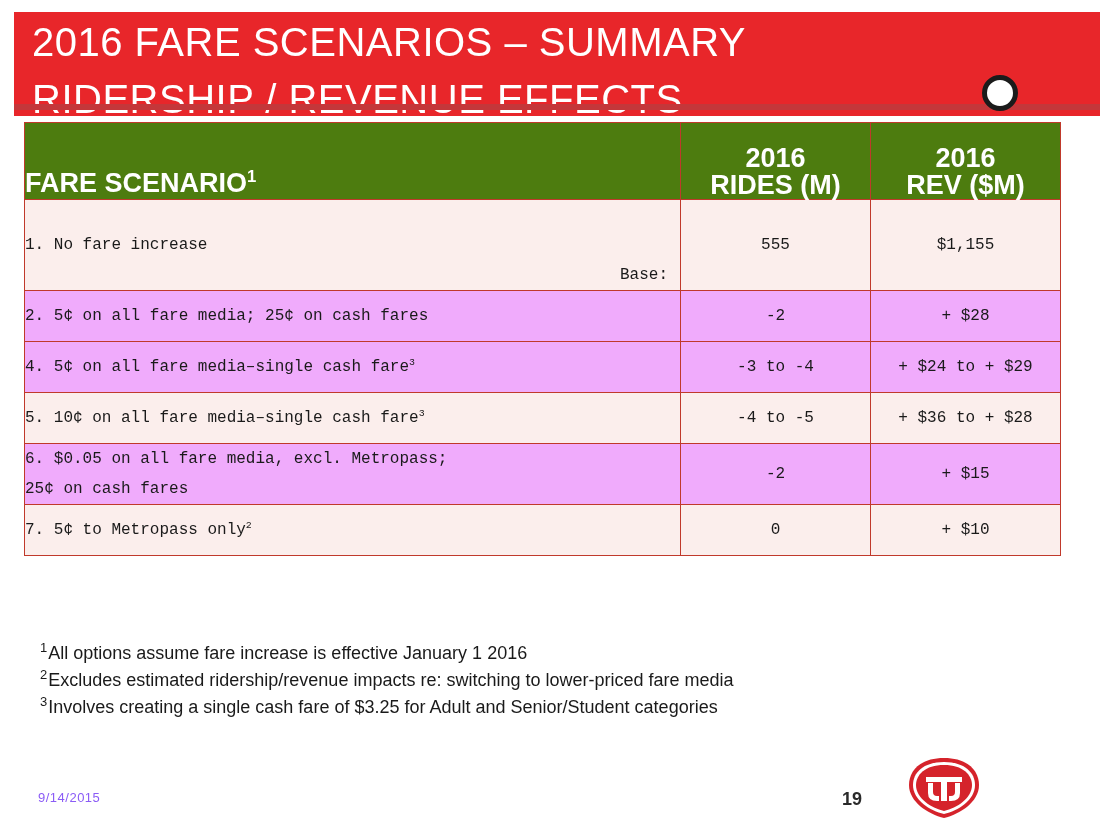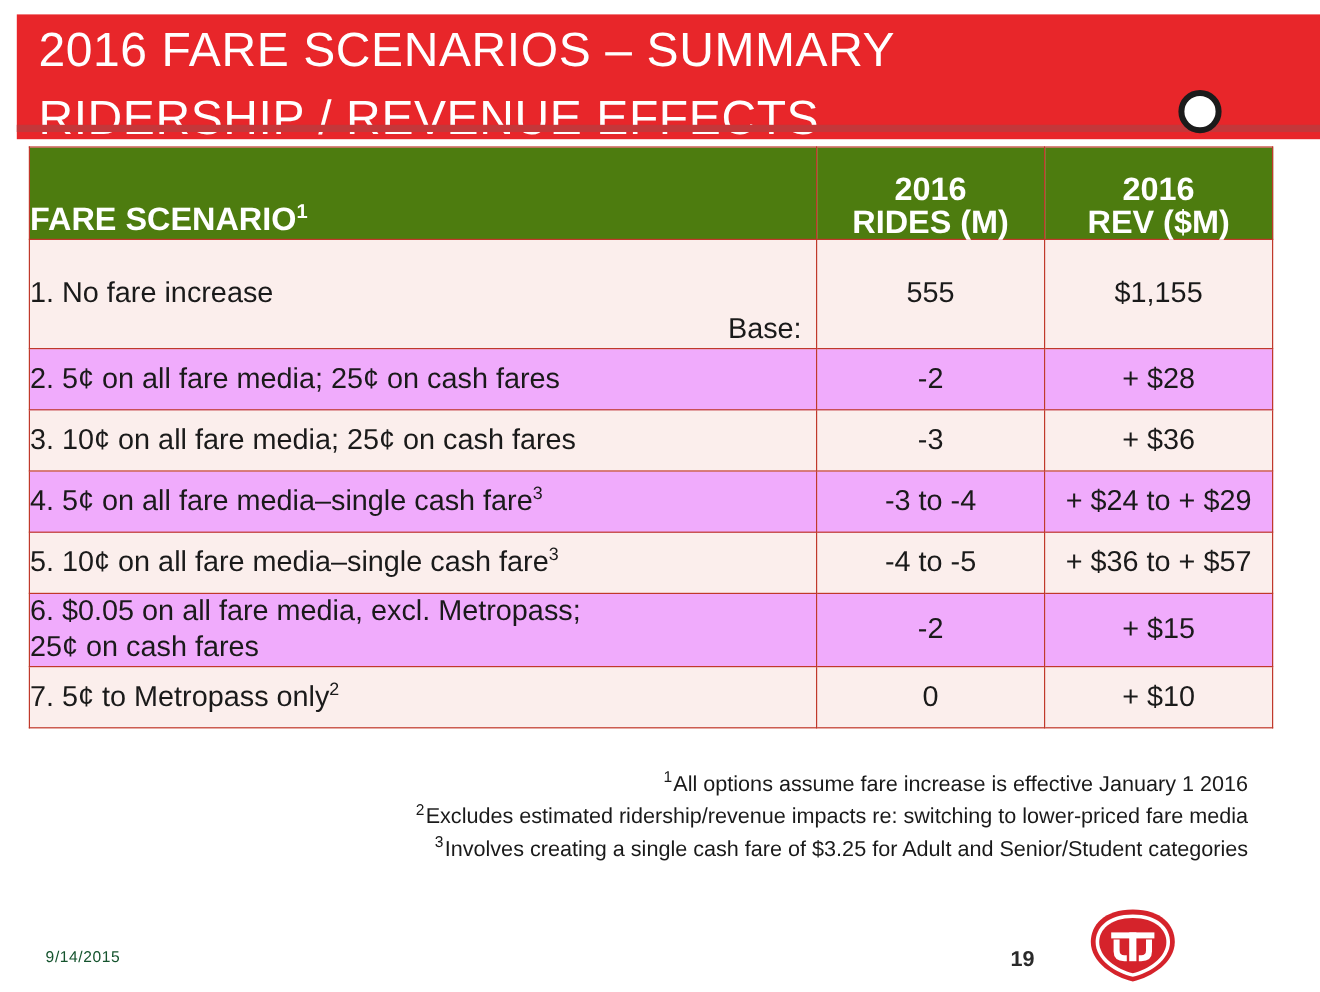--- a/index.html
+++ b/index.html
@@ -86,23 +86,24 @@
     padding: 0 0 14px 14px;
     width: 655px;
   }
   th.col-rides, th.col-rev {
     text-align: center;
     padding: 0 0 12px 0;
     line-height: 27px;
     width: 189px;
   }
   tbody td {
-    font-size: 24px;
+    font-size: 16px;
     color: #1a1a1a;
     height: 50px;
+    font-family: Liberation Mono, monospace;
   }
   tbody tr.odd td { background: #fbeeec; }
   tbody tr.even td { background: #f0abfc; }
   td.label {
     text-align: left;
     padding: 4px 10px 4px 14px;
     line-height: 30px;
     white-space: pre-line;
   }
   td.num {
@@ -122,37 +123,36 @@
 
   
   .footnotes {
     position: absolute;
     left: 40px;
     top: 640px;
     width: 1000px;
     font-size: 18px;
     color: #1a1a1a;
     line-height: 27px;
-    text-align: right;
   }
   .footnotes div { white-space: nowrap; }
   .fn-mark {
     font-size: 13px;
     vertical-align: super;
     line-height: 0;
     margin-right: 1px;
   }
 
   
   .footer-date {
     position: absolute;
     left: 38px;
     top: 790px;
     font-size: 13px;
-    color: #14532d;
+    color: #8b5cf6;
     letter-spacing: 0.5px;
   }
   .footer-page {
     position: absolute;
     left: 842px;
     top: 789px;
     font-size: 18px;
     font-weight: bold;
     color: #2a2a2a;
   }
@@ -196,34 +196,29 @@
           <span class="base-tag">Base:</span>
         </td>
         <td class="num">555</td>
         <td class="num">$1,155</td>
       </tr>
       <tr class="even">
         <td class="label">2. 5¢ on all fare media; 25¢ on cash fares</td>
         <td class="num">-2</td>
         <td class="num">+ $28</td>
       </tr>
-      <tr class="odd">
-        <td class="label">3. 10¢ on all fare media; 25¢ on cash fares</td>
-        <td class="num">-3</td>
-        <td class="num">+ $36</td>
-      </tr>
       <tr class="even">
         <td class="label"><span>4. 5¢ on all fare media–single cash fare</span><sup>3</sup></td>
         <td class="num">-3 to -4</td>
         <td class="num">+ $24 to + $29</td>
       </tr>
       <tr class="odd">
         <td class="label"><span>5. 10¢ on all fare media–single cash fare</span><sup>3</sup></td>
         <td class="num">-4 to -5</td>
-        <td class="num">+ $36 to + $57</td>
+        <td class="num">+ $36 to + $28</td>
       </tr>
       <tr class="even">
         <td class="label">6. $0.05 on all fare media, excl. Metropass;
      25¢ on cash fares</td>
         <td class="num">-2</td>
         <td class="num">+ $15</td>
       </tr>
       <tr class="odd">
         <td class="label"><span>7. 5¢ to Metropass only</span><sup>2</sup></td>
         <td class="num">0</td>

